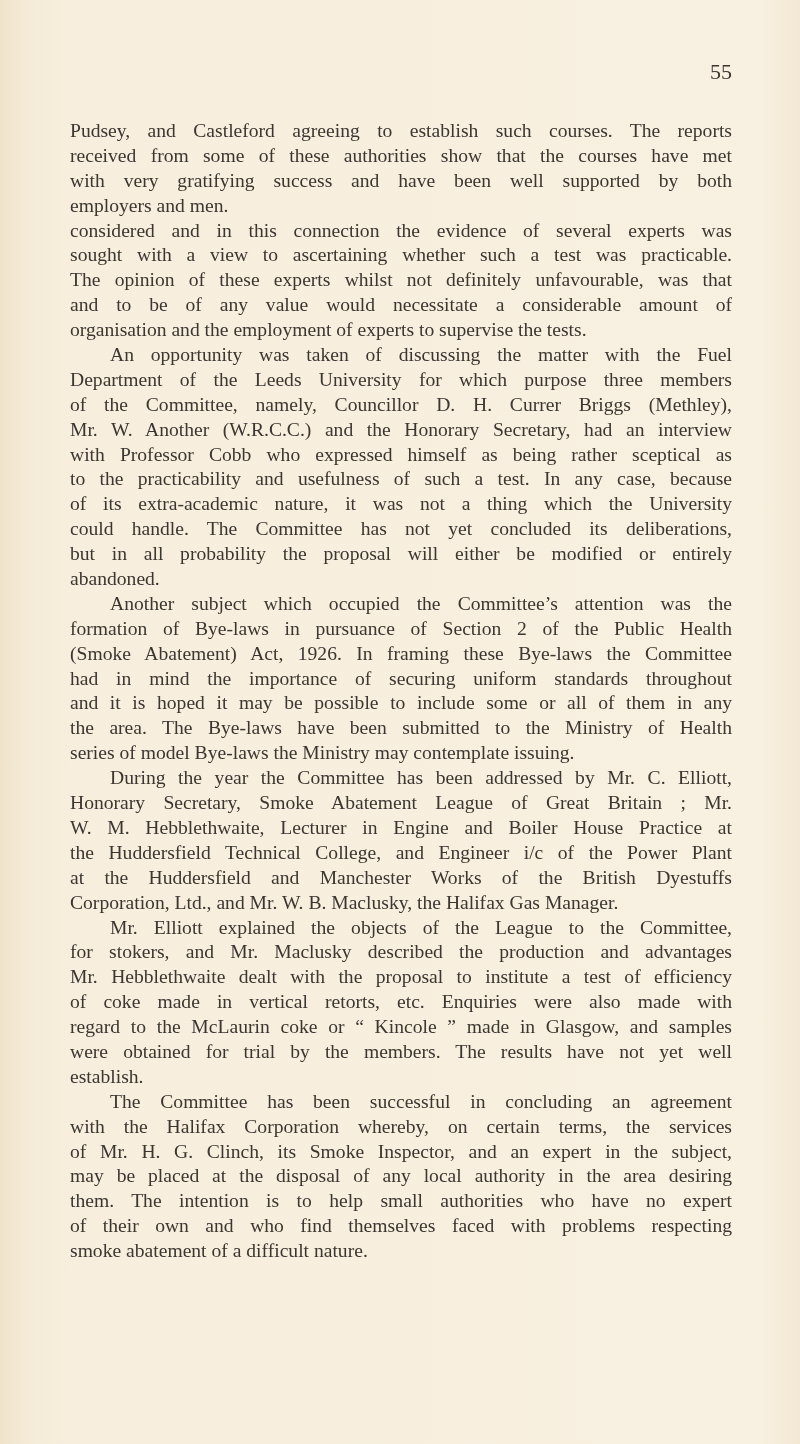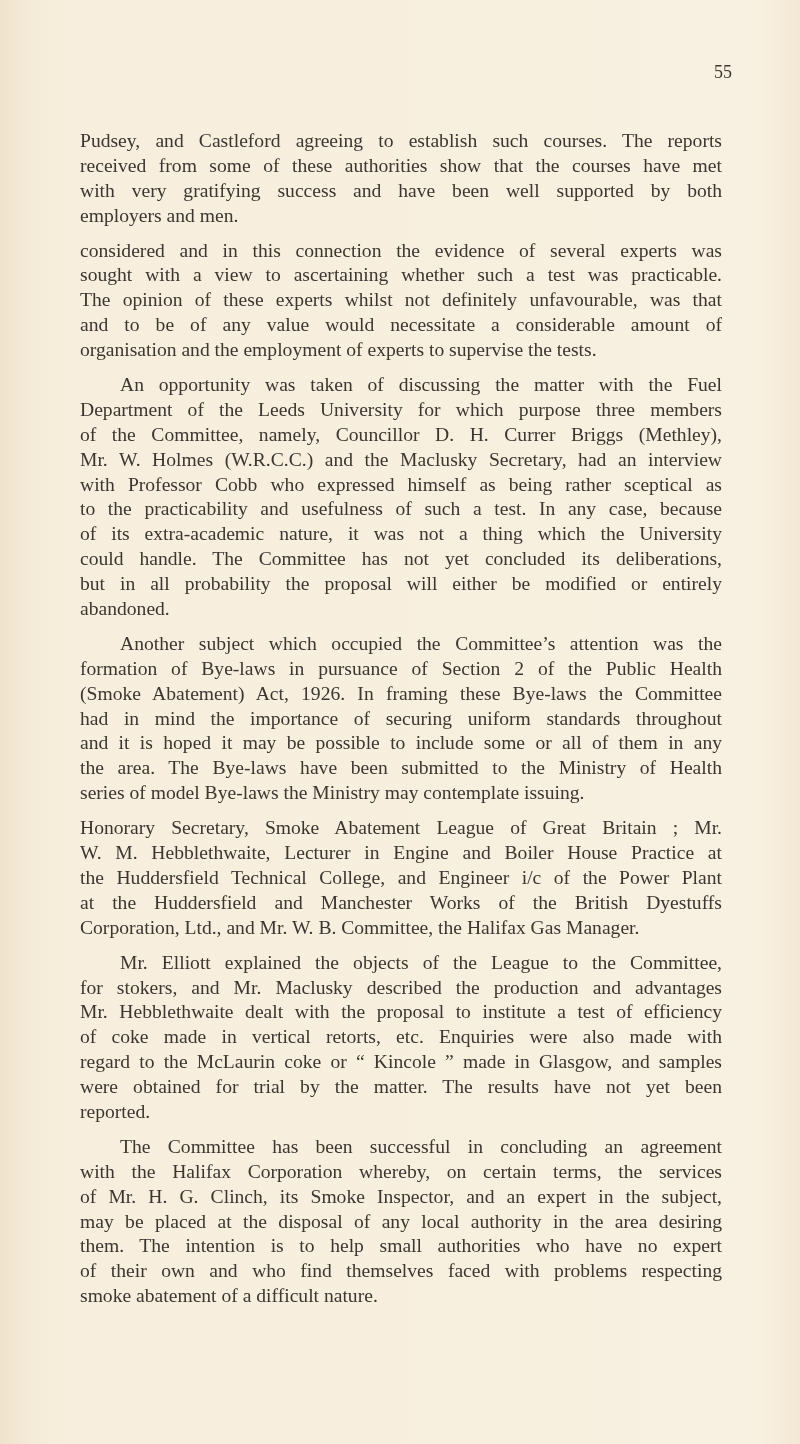--- a/index.html
+++ b/index.html
@@ -15,32 +15,32 @@
     overflow: hidden;
     font-family: "Liberation Serif", "DejaVu Serif", serif;
     color: #3b3630;
   }
   .page-number {
     position: absolute;
     top: 58px;
     left: 690px;
     width: 42px;
     text-align: right;
-    font-size: 18px;
+    font-size: 22px;
     line-height: 28px;
   }
   .text-column {
     position: absolute;
     top: 119px;
     left: 70px;
     width: 662px;
     font-size: 19.6px;
   }
   .paragraph {
-    margin: 10px;
+    margin: 0;
   }
   .line {
     display: block;
     height: 24.9px;
     line-height: 24.9px;
     white-space: nowrap;
     text-align: justify;
     text-align-last: justify;
     white-space: normal;
     overflow: hidden;
@@ -72,55 +72,56 @@
     <span class="line">sought with a view to ascertaining whether such a test was practicable.</span>
     <span class="line">The opinion of these experts whilst not definitely unfavourable, was that</span>
     <span class="line">and to be of any value would necessitate a considerable amount of</span>
     <span class="line last">organisation and the employment of experts to supervise the tests.</span>
   </p>
 
   <p class="paragraph">
     <span class="line indent">An opportunity was taken of discussing the matter with the Fuel</span>
     <span class="line">Department of the Leeds University for which purpose three members</span>
     <span class="line">of the Committee, namely, Councillor D. H. Currer Briggs (Methley),</span>
-    <span class="line">Mr. W. Holmes (W.R.C.C.) and the Maclusky Secretary, had an interview</span>
+    <span class="line">Mr. W. Another (W.R.C.C.) and the Honorary Secretary, had an interview</span>
     <span class="line">with Professor Cobb who expressed himself as being rather sceptical as</span>
     <span class="line">to the practicability and usefulness of such a test.  In any case, because</span>
     <span class="line">of its extra-academic nature, it was not a thing which the University</span>
     <span class="line">could handle.  The Committee has not yet concluded its deliberations,</span>
     <span class="line">but in all probability the proposal will either be modified or entirely</span>
     <span class="line last">abandoned.</span>
   </p>
 
   <p class="paragraph">
     <span class="line indent">Another subject which occupied the Committee’s attention was the</span>
     <span class="line">formation of Bye-laws in pursuance of Section 2 of the Public Health</span>
     <span class="line">(Smoke Abatement) Act, 1926.  In framing these Bye-laws the Committee</span>
     <span class="line">had in mind the importance of securing uniform standards throughout</span>
     <span class="line">and it is hoped it may be possible to include some or all of them in any</span>
     <span class="line">the area.  The Bye-laws have been submitted to the Ministry of Health</span>
     <span class="line last">series of model Bye-laws the Ministry may contemplate issuing.</span>
   </p>
 
   <p class="paragraph">
+    <span class="line indent">During the year the Committee has been addressed by Mr. C. Elliott,</span>
     <span class="line">Honorary Secretary, Smoke Abatement League of Great Britain ;  Mr.</span>
     <span class="line">W. M. Hebblethwaite, Lecturer in Engine and Boiler House Practice at</span>
     <span class="line">the Huddersfield Technical College, and Engineer i/c of the Power Plant</span>
     <span class="line">at the Huddersfield and Manchester Works of the British Dyestuffs</span>
-    <span class="line last">Corporation, Ltd., and Mr. W. B. Committee, the Halifax Gas Manager.</span>
+    <span class="line last">Corporation, Ltd., and Mr. W. B. Maclusky, the Halifax Gas Manager.</span>
   </p>
 
   <p class="paragraph">
     <span class="line indent">Mr. Elliott explained the objects of the League to the Committee,</span>
     <span class="line">for stokers, and Mr. Maclusky described the production and advantages</span>
     <span class="line">Mr. Hebblethwaite dealt with the proposal to institute a test of efficiency</span>
     <span class="line">of coke made in vertical retorts, etc.   Enquiries were also made with</span>
     <span class="line">regard to the McLaurin coke or “ Kincole ” made in Glasgow, and samples</span>
-    <span class="line">were obtained for trial by the matter.  The results have not yet been</span>
-    <span class="line last">reported.</span>
+    <span class="line">were obtained for trial by the members.  The results have not yet well</span>
+    <span class="line last">establish.</span>
   </p>
 
   <p class="paragraph">
     <span class="line indent">The Committee has been successful in concluding an agreement</span>
     <span class="line">with the Halifax Corporation whereby, on certain terms, the services</span>
     <span class="line">of Mr. H. G. Clinch, its Smoke Inspector, and an expert in the subject,</span>
     <span class="line">may be placed at the disposal of any local authority in the area desiring</span>
     <span class="line">them.  The intention is to help small authorities who have no expert</span>
     <span class="line">of their own and who find themselves faced with problems respecting</span>
     <span class="line last">smoke abatement of a difficult nature.</span>

